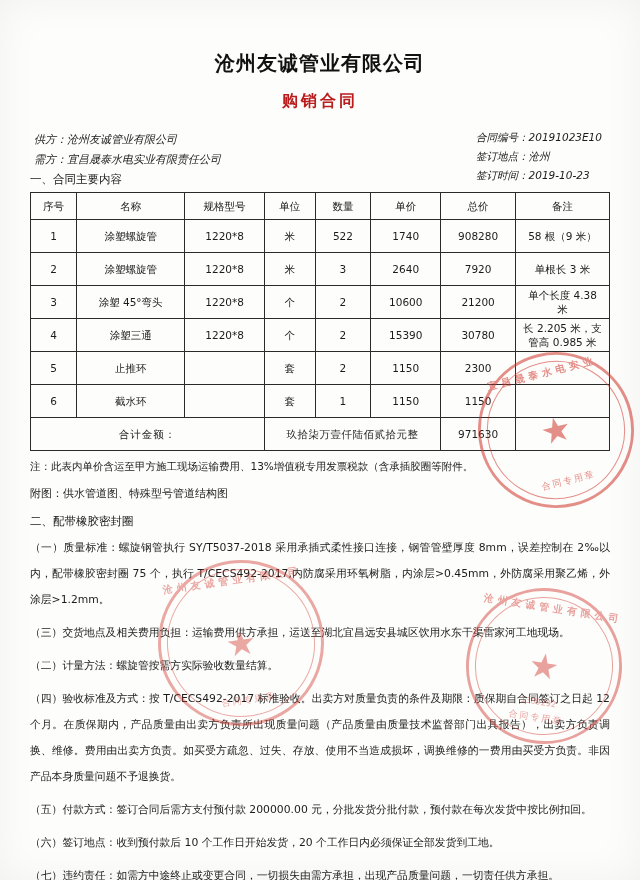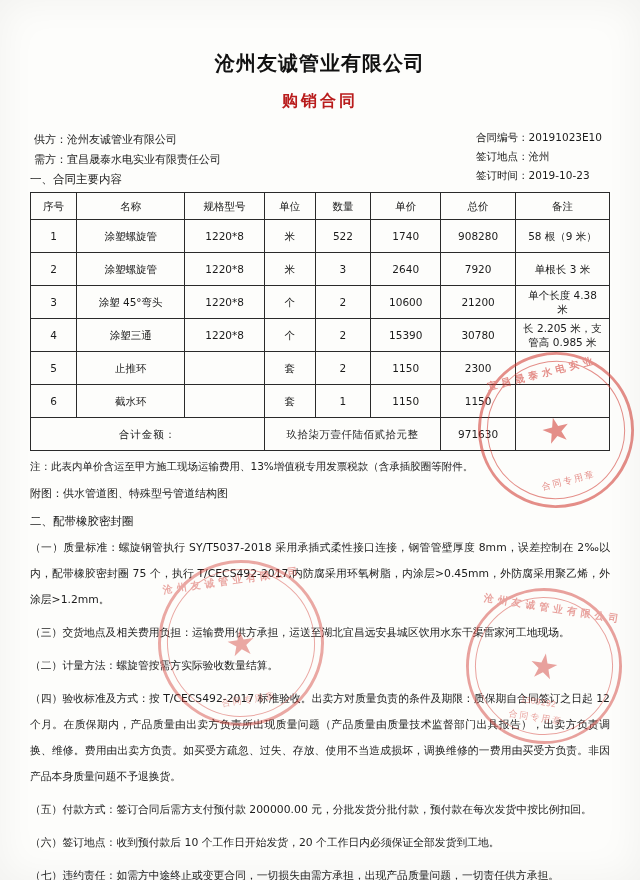--- a/index.html
+++ b/index.html
@@ -36,20 +36,21 @@
     font-weight:bold;
     letter-spacing:3px;
     margin-top:14px;
     color:#b91c1c;
   }
   .parties{
     margin-top:18px;
     font-size:11px;
     position:relative;
     line-height:20px;
+    font-style:italic;
   }
   .party-line{margin-left:4px;}
   .meta{
     position:absolute;right:8px;top:-2px;
     font-size:10.5px;
     line-height:19px;
     text-align:left;
   }
   .section-title{
     font-size:11.5px;

